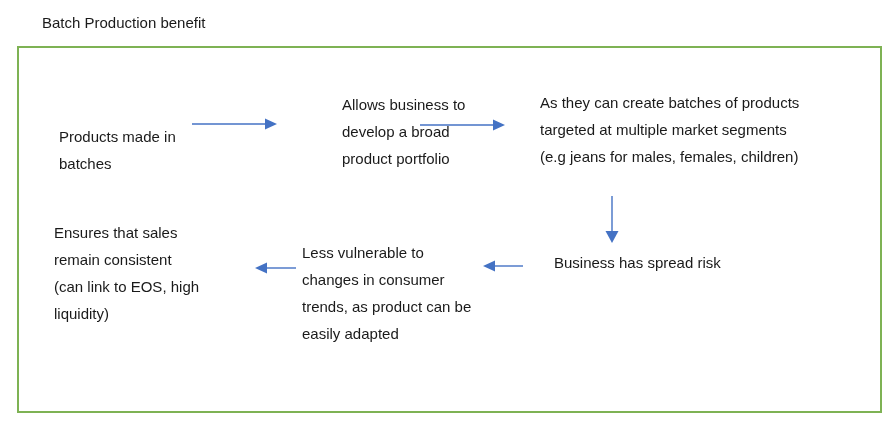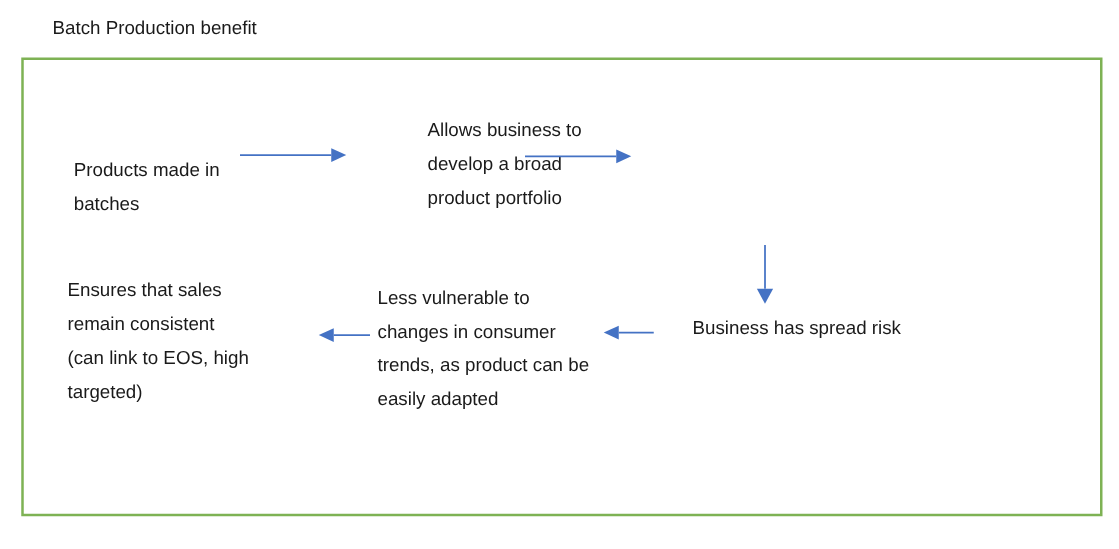--- a/index.html
+++ b/index.html
@@ -38,21 +38,21 @@
     position: absolute;
     font-size: 15px;
     line-height: 27px;
     white-space: pre-line;
     color: var(--color-text, #1a1a1a);
   }
   .node-1 { left: 59px;  top: 81px;  width: 160px; margin-top: 42px; }
   .node-2 { left: 294px; top: 91px;  width: 150px; margin-left: 48px; }
   .node-3 { left: 540px; top: 89px;  width: 330px; }
   .node-4 { left: 540px; top: 249px; width: 300px; margin-left: 14px; }
-  .node-5 { left: 302px; top: 225px; width: 210px; }
+  .node-5 { left: 302px; top: 239px; width: 210px; }
   .node-6 { left: 54px;  top: 219px; width: 185px; }
   .arrow-layer {
     position: absolute;
     left: 0;
     top: 0;
     width: 895px;
     height: 439px;
     pointer-events: none;
   }
   .arrow-layer line {
@@ -72,32 +72,35 @@
 
   <div class="frame"></div>
 
   <div class="node node-1">Products made in
 batches</div>
 
   <div class="node node-2">Allows business to
 develop a broad
 product portfolio</div>
 
+  <div class="node node-3">As they can create batches of products
+targeted at multiple market segments
+(e.g jeans for males, females, children)</div>
 
   <div class="node node-4">Business has spread risk</div>
 
   <div class="node node-5">Less vulnerable to
 changes in consumer
 trends, as product can be
 easily adapted</div>
 
   <div class="node node-6">Ensures that sales
 remain consistent
 (can link to EOS, high
-targeted)</div>
+liquidity)</div>
 
   <svg class="arrow-layer" viewBox="0 0 895 439" xmlns="http://www.w3.org/2000/svg">
     <g>
       <line x1="192" y1="124" x2="265" y2="124"></line>
       <polygon points="277,124 265,118.5 265,129.5"></polygon>
     </g>
     <g>
       <line x1="420" y1="125" x2="493" y2="125"></line>
       <polygon points="505,125 493,119.5 493,130.5"></polygon>
     </g>

